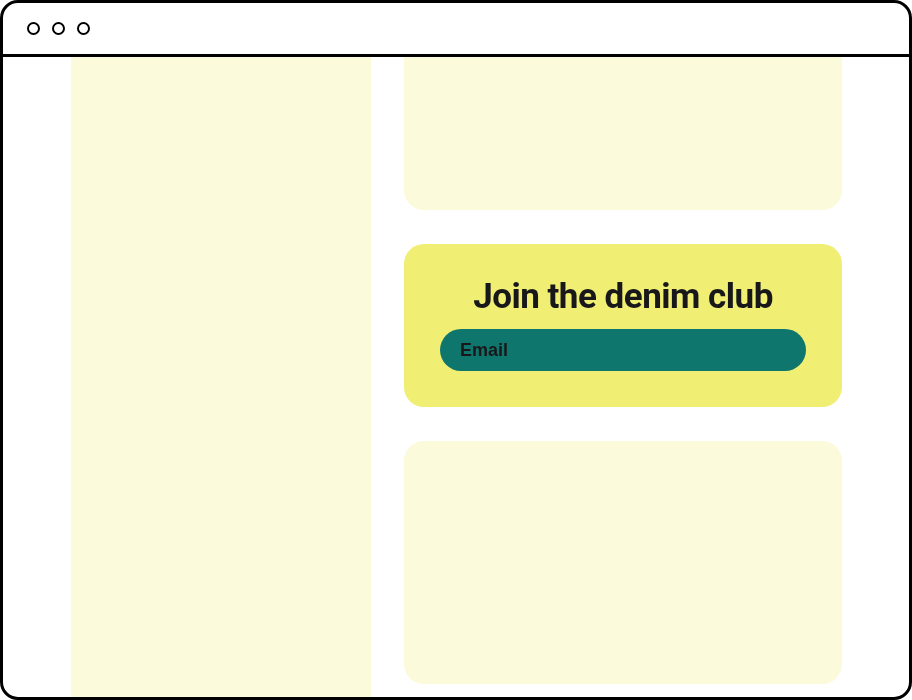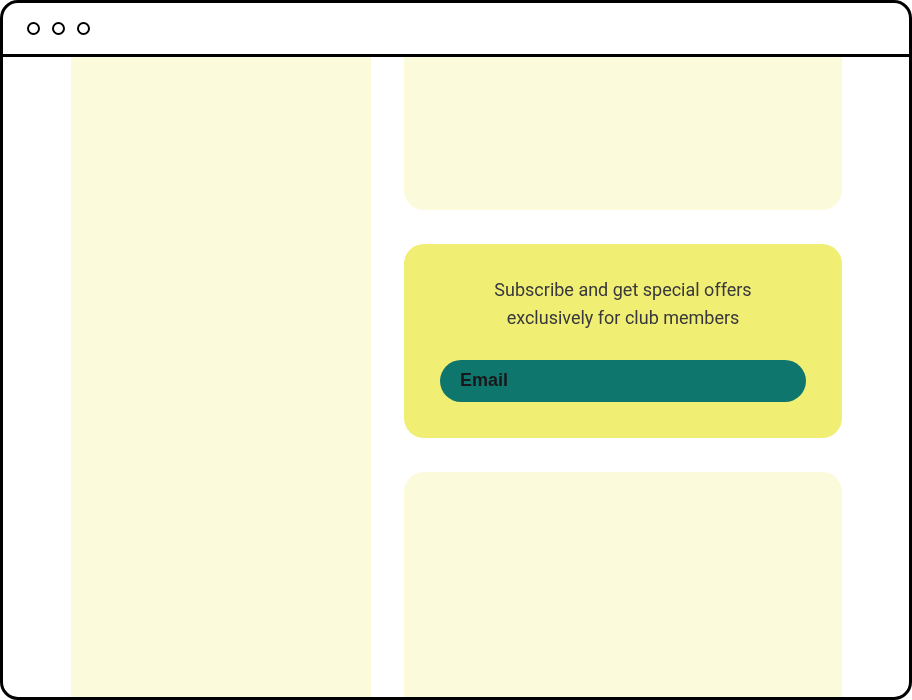--- a/index.html
+++ b/index.html
@@ -136,21 +136,21 @@
   <div class="browser-chrome">
     <div class="chrome-dot"></div>
     <div class="chrome-dot"></div>
     <div class="chrome-dot"></div>
   </div>
   <div class="browser-content">
     <div class="sidebar-placeholder"></div>
     <div class="content-column">
       <div class="block-placeholder"></div>
       <div class="subscribe-card">
-        <p class="subscribe-subtitle">Subscribe and get special offers exclusively for club members</p>
+        <h2 class="subscribe-title">Join the denim club</h2>
         <div class="subscribe-form">
           <input type="email" class="email-input" placeholder="Email" style="">
         </div>
       </div>
       <div class="block-placeholder"></div>
     </div>
   </div>
 </div>
 
 </body></html>

